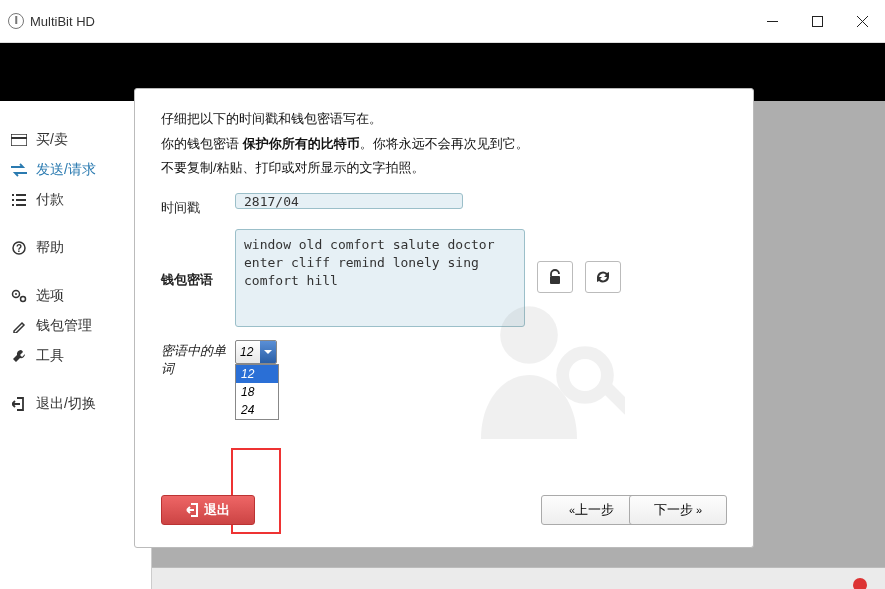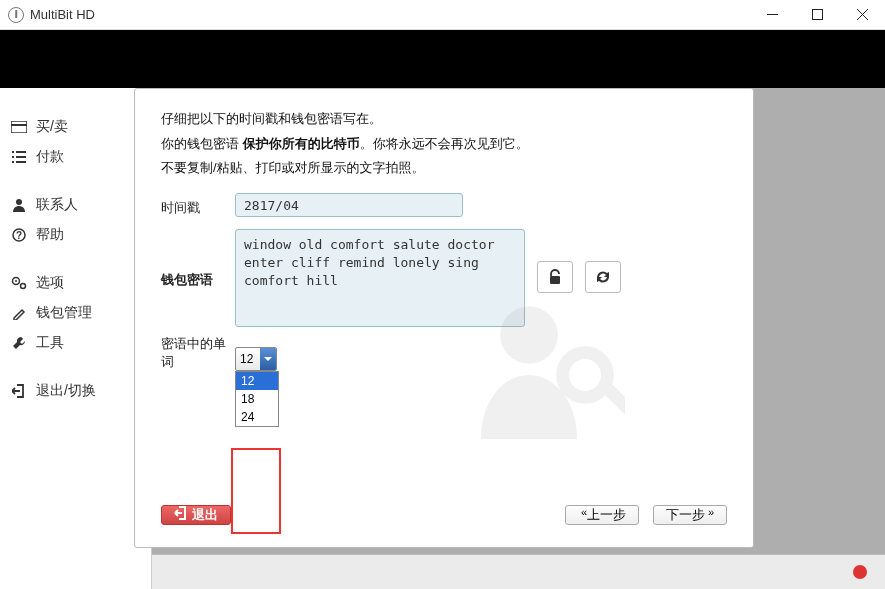--- a/index.html
+++ b/index.html
@@ -1,18 +1,18 @@
 <!DOCTYPE html>
 <html><head>
 <meta charset="utf-8">
 <style>
 * { box-sizing: border-box; margin: 0; padding: 0; }
 body { font-family: "Microsoft YaHei", Arial, sans-serif; font-size: 13px; background: #fff; width: 885px; height: 589px; overflow: hidden; position: relative; }
 
-.titlebar { height: 30px; display: flex; align-items: center; border-bottom: 1px solid #ddd; background: #fff; }
+.titlebar { height: 43px; display: flex; align-items: center; border-bottom: 1px solid #ddd; background: #fff; }
 .titlebar-icon { width: 16px; height: 16px; border: 1.5px solid #777; border-radius: 50%; margin: 0 6px 0 8px; position: relative; }
 .titlebar-icon::after { content:''; position:absolute; width:1.5px; height:8px; background:#777; left:50%; top:2px; transform:translateX(-50%);}
 .titlebar-title { flex: 0 0 auto; color: #333; }
 .titlebar-spacer { flex: 1; }
 .win-btn { width: 45px; height: 30px; display: flex; align-items: center; justify-content: center; color: #222; }
 .win-btn svg { width: 11px; height: 11px; }
 
 .blackbar { height: 58px; background: #000; }
 
 .main { display: flex; height: calc(589px - 30px - 58px); position: relative; }
@@ -30,40 +30,40 @@
 .dialog { position: absolute; left: 134px; top: 88px; width: 620px; height: 460px; background: #fff; border: 1px solid #bbb; border-radius: 3px; padding: 18px 26px; }
 .dialog h1 { text-align: center; font-size: 26px; font-weight: normal; margin: 8px 0 22px; color: #222; }
 
 .instr { font-size: 13px; color: #111; line-height: 1.9; }
 .instr b { font-weight: bold; }
 
 .form-row { display: flex; align-items: flex-start; margin-top: 12px; }
 .form-label { width: 74px; padding-top: 6px; color: #222; font-size: 13px; }
 .form-label.tall { padding-top: 42px; font-weight: bold; }
 
-.txtinput { width: 228px; height: 24px; border: 1px solid #9bbfc9; background: #e6f0f5; border-radius: 3px; padding: 3px 8px; font-family: monospace; font-size: 13px; color: #333; }
+.txtinput { width: 228px; height: 16px; border: 1px solid #9bbfc9; background: #e6f0f5; border-radius: 3px; padding: 3px 8px; font-family: monospace; font-size: 13px; color: #333; }
 .txtarea { width: 290px; height: 98px; border: 1px solid #9bbfc9; background: #e6f0f5; border-radius: 3px; padding: 6px 8px; font-family: monospace; font-size: 13px; color: #333; resize: none; line-height: 1.4; white-space: pre-wrap; }
 
 .icon-btn { width: 36px; height: 32px; border: 1px solid #bbb; border-radius: 3px; background: #fff; display: flex; align-items: center; justify-content: center; margin-left: 12px; cursor: pointer; }
 .icon-btn svg { width: 16px; height: 16px; }
 
 .watermark { position: absolute; left: 330px; top: 198px; opacity: 0.12; }
 .watermark svg { width: 160px; height: 160px; }
 
 .select-wrap { position: relative; margin-left: 0; }
 .select-box { width: 42px; height: 24px; border: 1px solid #888; background: linear-gradient(#fff,#e8e8e8); border-radius: 2px; display: flex; align-items: center; font-size: 12px; cursor: pointer; }
 .select-box span { padding: 0 4px; }
 .select-caret { width: 16px; height: 22px; background: linear-gradient(#5a8fd6,#2a5fa6); display: flex; align-items: center; justify-content: center; margin-left: auto; border-radius: 0 1px 1px 0;}
 .select-caret svg { width: 8px; height: 8px; fill: #fff; }
 .dropdown { position: absolute; top: 24px; left: 0; width: 44px; border: 1px solid #888; background: #fff; }
 .dropdown div { padding: 2px 5px; font-size: 12px; cursor: pointer; }
 .dropdown div.selected { background: #2a6fd6; color: #fff; }
 .highlight-box { position: absolute; border: 2px solid #e33; pointer-events: none; }
 
-.btn { height: 20px; border: 1px solid #aaa; border-radius: 3px; background: linear-gradient(#fdfdfd,#eee); padding: 0 12px; display: inline-flex; cursor: pointer; font-size: 13px; }
+.btn { height: 30px; border: 1px solid #aaa; border-radius: 3px; background: linear-gradient(#fdfdfd,#eee); padding: 0 24px; display: inline-flex; align-items: center; cursor: pointer; font-size: 13px; }
 .btn-exit { position: absolute; left: 26px; bottom: 22px; background: linear-gradient(#e66,#c44); border-color: #b33; color: #fff; font-weight: bold;}
 .btn-exit svg { width: 14px; height: 14px; margin-right: 4px; fill: #fff; }
 .btn-prev { position: absolute; right: 114px; bottom: 22px; }
 .btn-next { position: absolute; right: 26px; bottom: 22px; margin-top: 20px; }
 .chev { font-size: 11px; letter-spacing: -3px; margin: 0 3px; }
 </style>
 </head>
 <body>
 
 <div class="titlebar">
@@ -93,38 +93,37 @@
   <div class="sidebar">
     <div class="side-item">
       <span class="icon">
           <svg width="16" height="12" viewBox="0 0 16 12">
             <rect x="0" y="0" width="16" height="12" rx="1" fill="none" stroke="#333" stroke-width="1.5"></rect>
             <rect x="0" y="3" width="16" height="2" fill="#333"></rect>
           </svg>
         </span>
       <span>买/卖</span>
     </div>
+    <div class="side-item active">
+      <span class="icon">
+          <svg width="16" height="14" viewBox="0 0 16 14">
+            <path d="M0 4h12l-3-3M16 10H4l3 3" fill="none" stroke="#2a7ab0" stroke-width="1.8"></path>
+          </svg>
+        </span>
+      <span>发送/请求</span>
+    </div>
     <div class="side-item">
       <span class="icon">
           <svg width="14" height="12" viewBox="0 0 14 12">
             <path d="M0 1h2M4 1h10M0 6h2M4 6h10M0 11h2M4 11h10" stroke="#333" stroke-width="2"></path>
           </svg>
         </span>
       <span>付款</span>
     </div>
     <div class="side-gap"></div>
-    <div class="side-item">
-      <span class="icon">
-          <svg width="14" height="14" viewBox="0 0 14 14">
-            <circle cx="7" cy="4" r="3" fill="#333"></circle>
-            <path d="M1 14c0-4 3-6 6-6s6 2 6 6z" fill="#333"></path>
-          </svg>
-        </span>
-      <span>联系人</span>
-    </div>
     <div class="side-item">
       <span class="icon">
           <svg width="14" height="14" viewBox="0 0 14 14">
             <circle cx="7" cy="7" r="6" fill="none" stroke="#333" stroke-width="1.5"></circle>
             <text x="7" y="11" text-anchor="middle" font-size="10" fill="#333" font-weight="bold">?</text>
           </svg>
         </span>
       <span>帮助</span>
     </div>
     <div class="side-gap"></div>
@@ -210,21 +209,21 @@
           </svg>
       </div>
       <div class="icon-btn">
         <svg viewBox="0 0 16 16">
             <path d="M2 8a6 6 0 0110-4l2-1v5H9l2-2a4 4 0 00-7 2M14 8a6 6 0 01-10 4l-2 1V8h5l-2 2a4 4 0 007-2" fill="#333"></path>
           </svg>
       </div>
     </div>
   </div>
 
-  <div class="form-row" style="margin-top:6px;align-items:flex-end;">
+  <div class="form-row" style="margin-top:13px;align-items:flex-start;font-style:italic;">
     <div class="form-label" style="padding-top:2px;">密语中的单词</div>
     <div class="select-wrap">
       <div class="select-box">
         <span>12</span>
         <div class="select-caret">
             <svg viewBox="0 0 8 8">
               <path d="M0 2l4 4 4-4z"></path>
             </svg>
           </div>
       </div>

